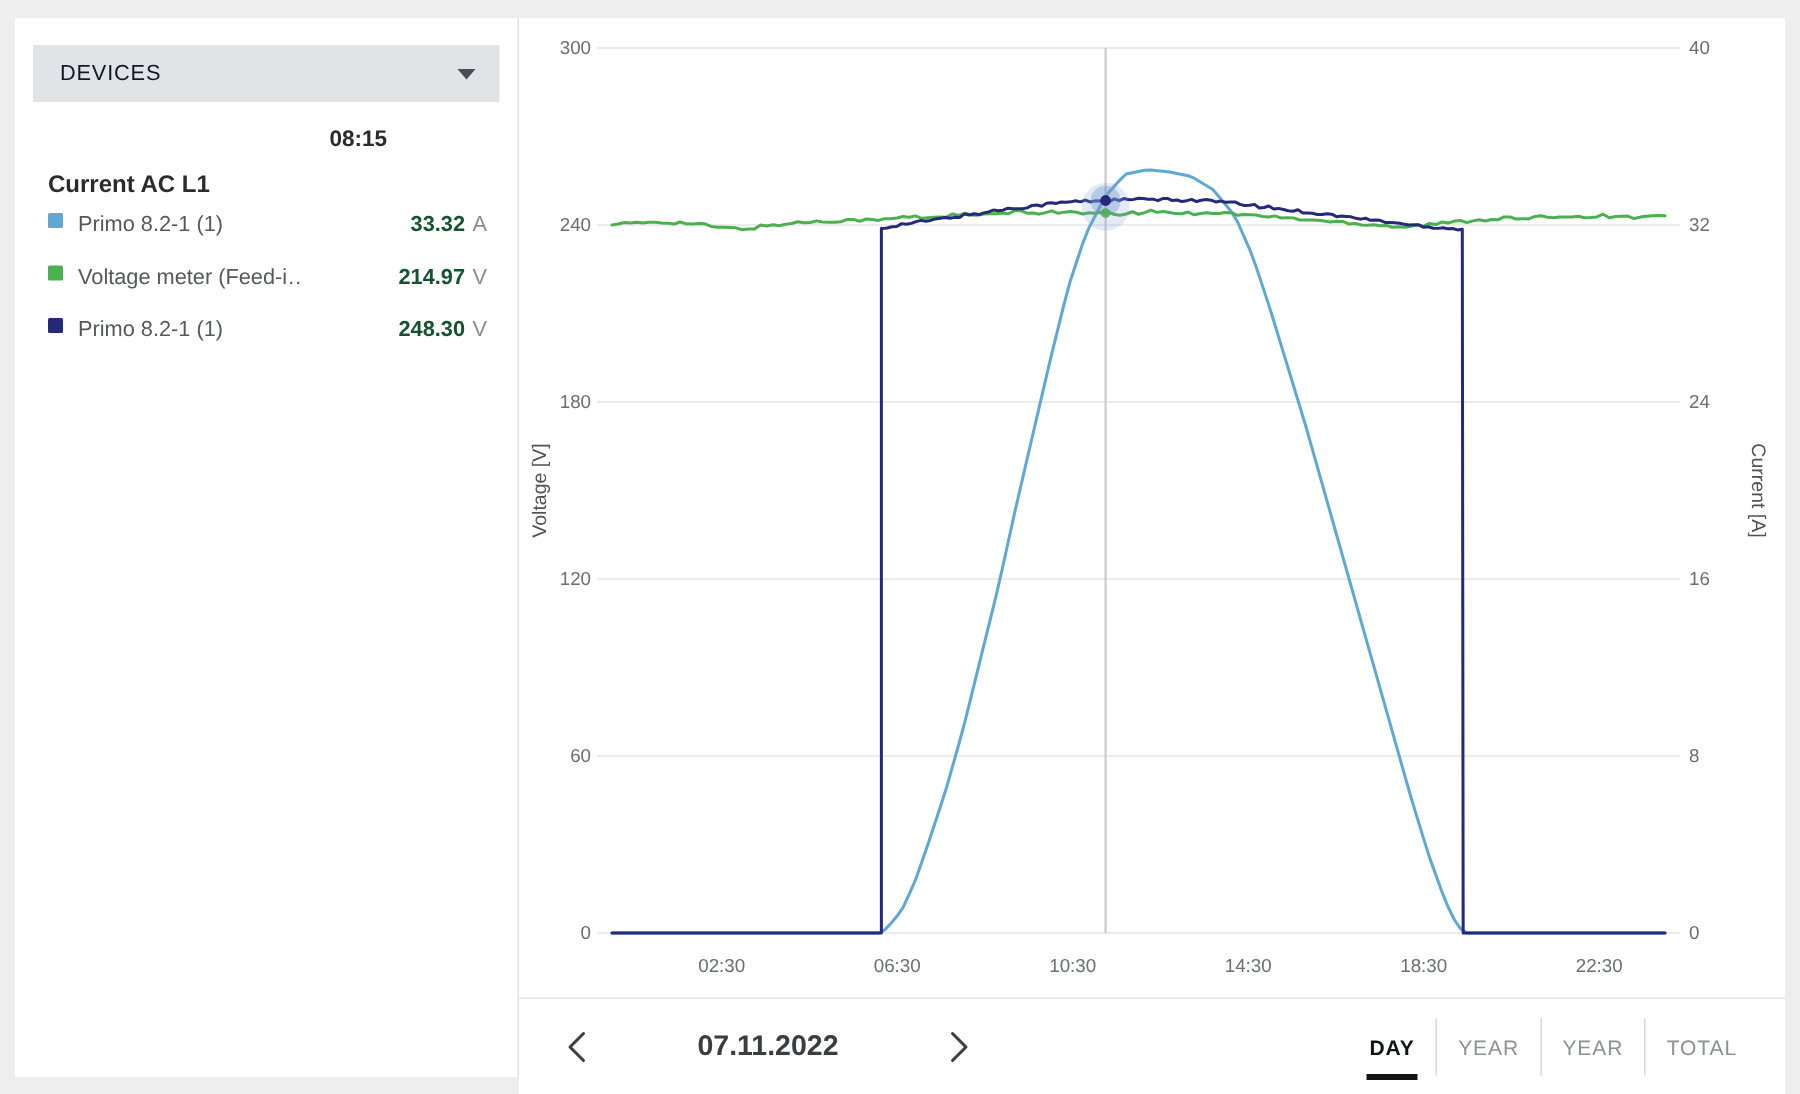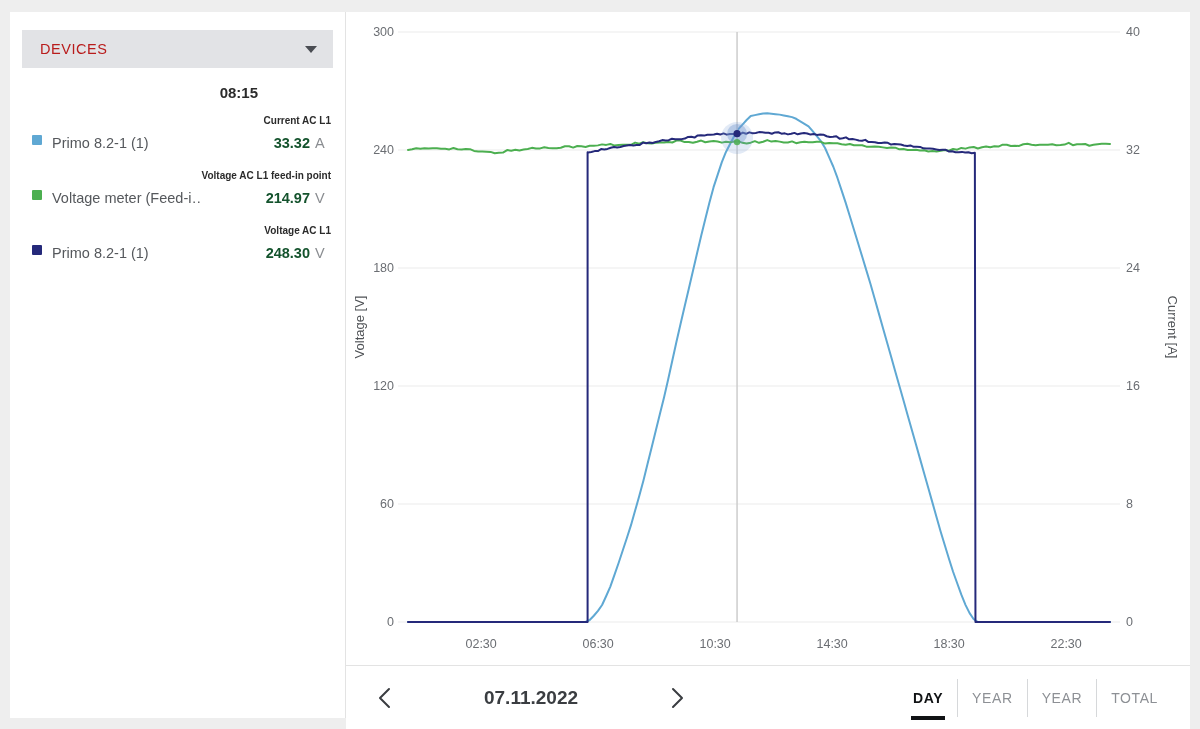--- a/index.html
+++ b/index.html
@@ -43,21 +43,21 @@
     cursor: pointer;
     user-select: none;
   }
   #devices-header { margin-top: 18px; }
   #channels-header { margin-top: 8px; }
 
   .panel-header .ph-label {
     flex: 1;
     font-size: 14.5px;
     letter-spacing: 0.55px;
-    color: #b91c1c;
+    color: #0f172a;
   }
 
   .caret-down {
     width: 0; height: 0;
     border-left: 6px solid transparent;
     border-right: 6px solid transparent;
     border-top: 7px solid #4a4d53;
     margin-right: 2px;
   }
 
@@ -73,26 +73,25 @@
     padding-right: 73px;
     font-size: 15px;
     font-weight: bold;
     color: #2b2b2b;
     margin-bottom: 14px;
   }
 
   .ch-group { margin-bottom: 15px; }
 
   .ch-title {
-    font-size: 10px;
+    font-size: 16px;
     font-weight: bold;
     color: #2b2b2b;
     padding-left: 12px;
     margin-bottom: 9px;
-    text-align: right;
   }
 
   .ch-row {
     display: flex;
     align-items: flex-start;
     padding-left: 12px;
     height: 20px;
   }
 
   .swatch {
@@ -164,21 +163,20 @@
   }
 
   
   #bottom-bar {
     height: 64px;
     flex: 0 0 64px;
     display: flex;
     align-items: center;
     padding: 0 18px 0 22px;
     background: #fff;
-    gap: 19px;
   }
 
   .nav-arrow {
     width: 34px; height: 34px;
     display: flex;
     align-items: center;
     justify-content: center;
     cursor: pointer;
   }
   .nav-arrow svg { display: block; }
@@ -237,30 +235,28 @@
           <div class="ch-group">
             <div class="ch-title">Current AC L1</div>
             <div class="ch-row">
               <span class="swatch" style="background: rgb(95, 168, 211);"></span>
               <span class="ch-name">Primo 8.2-1 (1)</span>
               <span class="ch-val">33.32</span>
               <span class="ch-unit">A</span>
             </div>
           </div>
           <div class="ch-group">
-            <div class="ch-title">Voltage AC L1 feed-in point</div>
             <div class="ch-row">
               <span class="swatch" style="background: rgb(76, 175, 80);"></span>
               <span class="ch-name">Voltage meter (Feed-i…</span>
               <span class="ch-val">214.97</span>
               <span class="ch-unit">V</span>
             </div>
           </div>
           <div class="ch-group">
-            <div class="ch-title">Voltage AC L1</div>
             <div class="ch-row">
               <span class="swatch" style="background: rgb(37, 41, 122);"></span>
               <span class="ch-name">Primo 8.2-1 (1)</span>
               <span class="ch-val">248.30</span>
               <span class="ch-unit">V</span>
             </div>
           </div>
         </div>
     </div>
 

